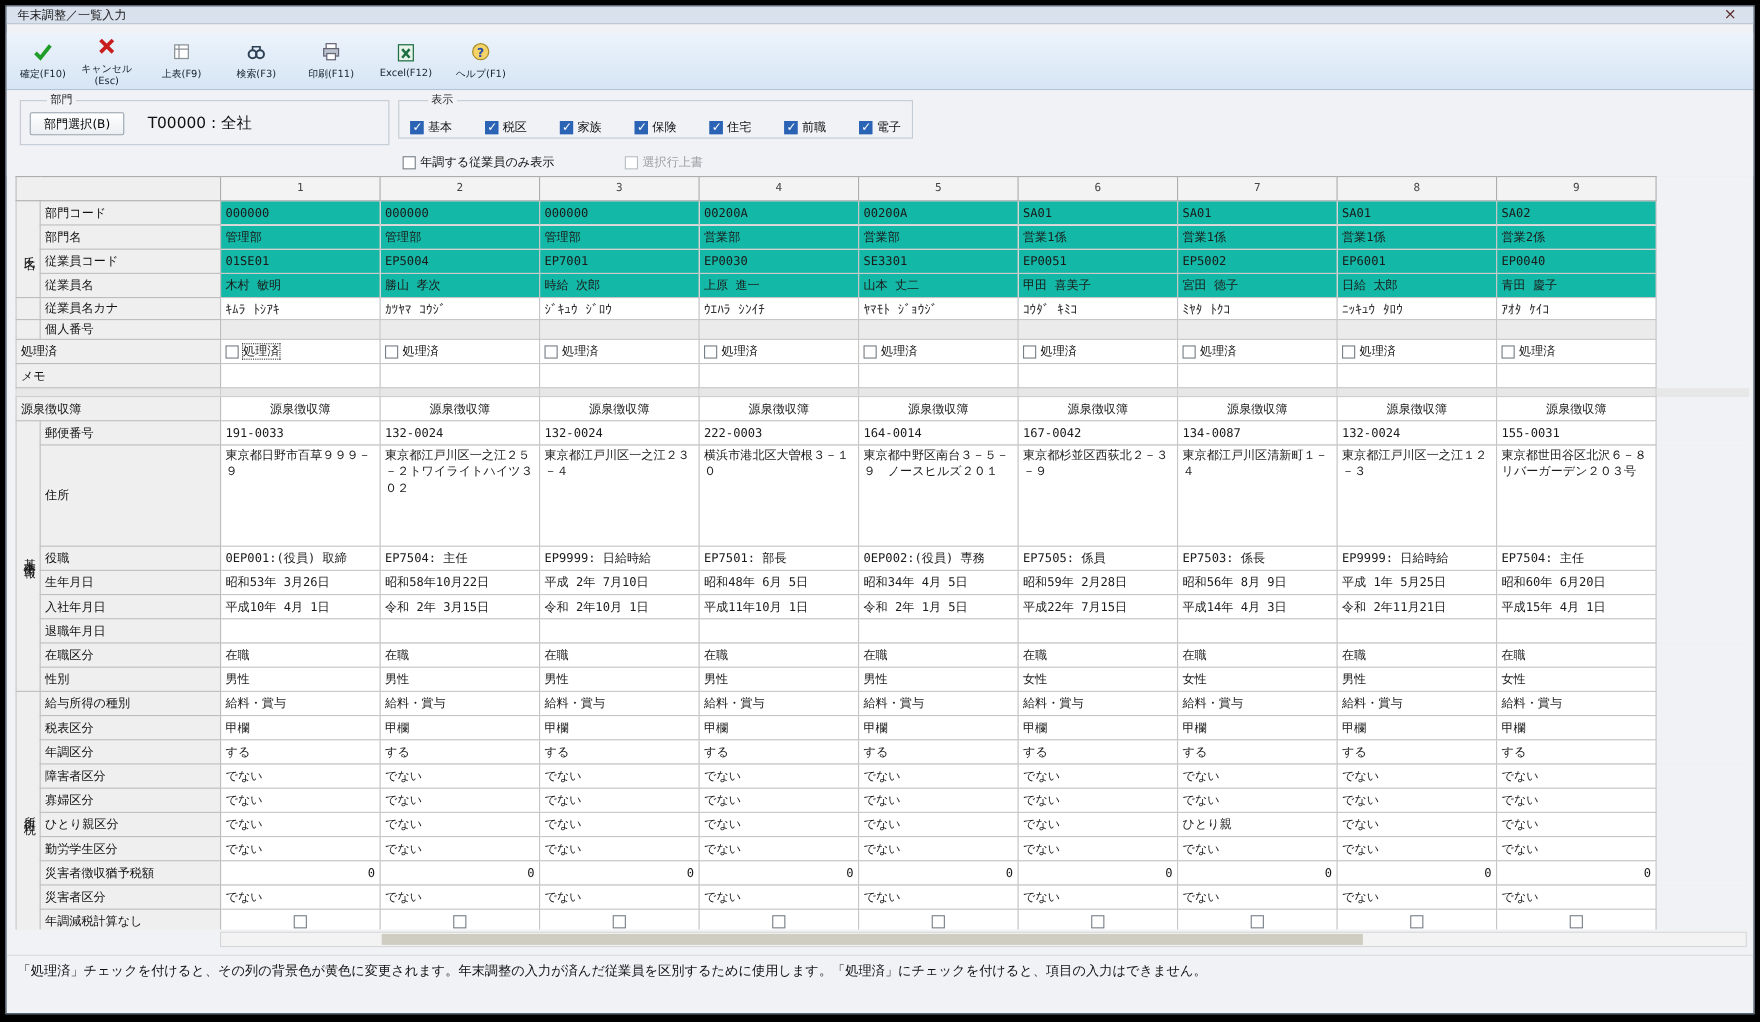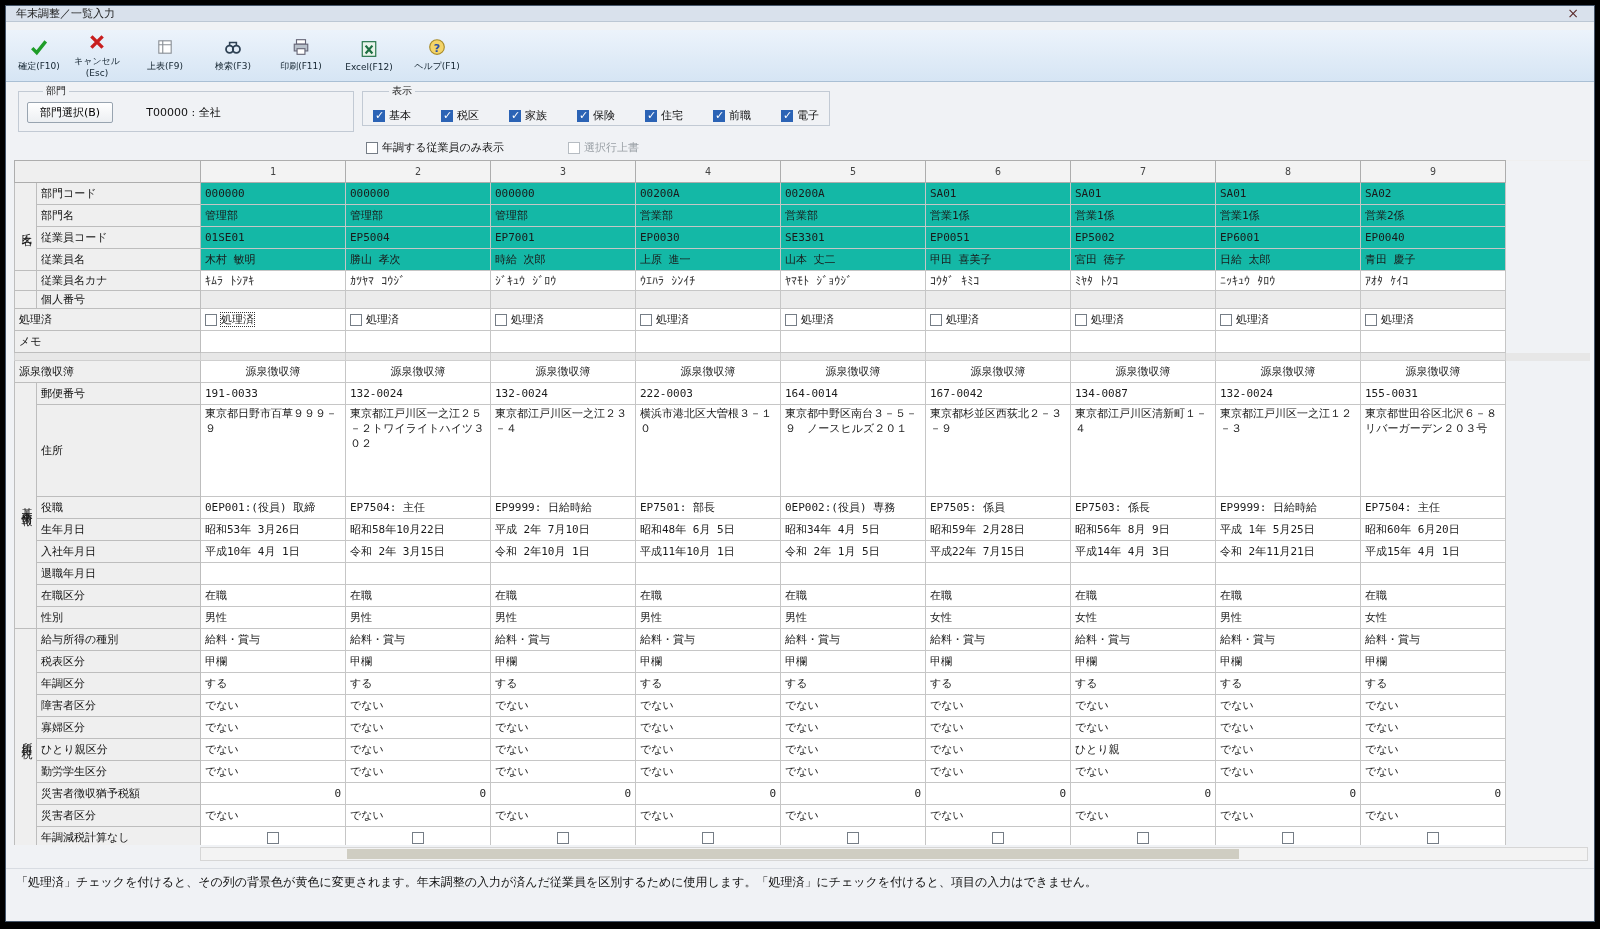--- a/index.html
+++ b/index.html
@@ -24,21 +24,21 @@
   .tbtn svg { width:18px; height:18px; }
   .tgap { width:10px; }
 
   
   .filterbar { position:absolute; left:0; top:76px; right:0; height:78px; background:#f0f2f5; }
   .fbox { position:absolute; border:1px solid #c2cad4; background:transparent; }
   .fbox legend { font-size:10px; color:#222; padding:0 3px; margin-left:16px; }
   .dept-box { left:12px; top:2px; width:336px; height:48px; padding:3px 8px; }
   .dept-btn { font-size:11px; padding:2px 12px; background:linear-gradient(#ffffff,#eceff2);
               border:1px solid #98a4b0; border-radius:2px; font-family:inherit; }
-  .dept-value { font-size:11px; margin-left:28px; color:#111; }
+  .dept-value { font-size:14px; margin-left:16px; color:#111; }
   .disp-box { left:356px; top:2px; width:348px; height:42px; padding:2px 10px;
               display:flex; gap:30px; align-items:flex-end; }
   .cbitem { display:inline-flex; align-items:center; gap:4px; font-size:11px; color:#111; white-space:nowrap; }
   .cb { width:12px; height:12px; border:1px solid #757d86; background:#fff; display:inline-block;
         position:relative; flex:none; }
   .cb.checked { background:#2b63b5; border-color:#2b63b5; }
   .cb.checked::after { content:"✓"; position:absolute; left:1px; top:-2px; color:#fff; font-size:11px; }
   .subfilters { position:absolute; left:360px; top:58px; display:flex; gap:64px; }
   .disabled-label { color:#9aa0a6; }
   .cb.disabled { border-color:#b6bcc2; }

